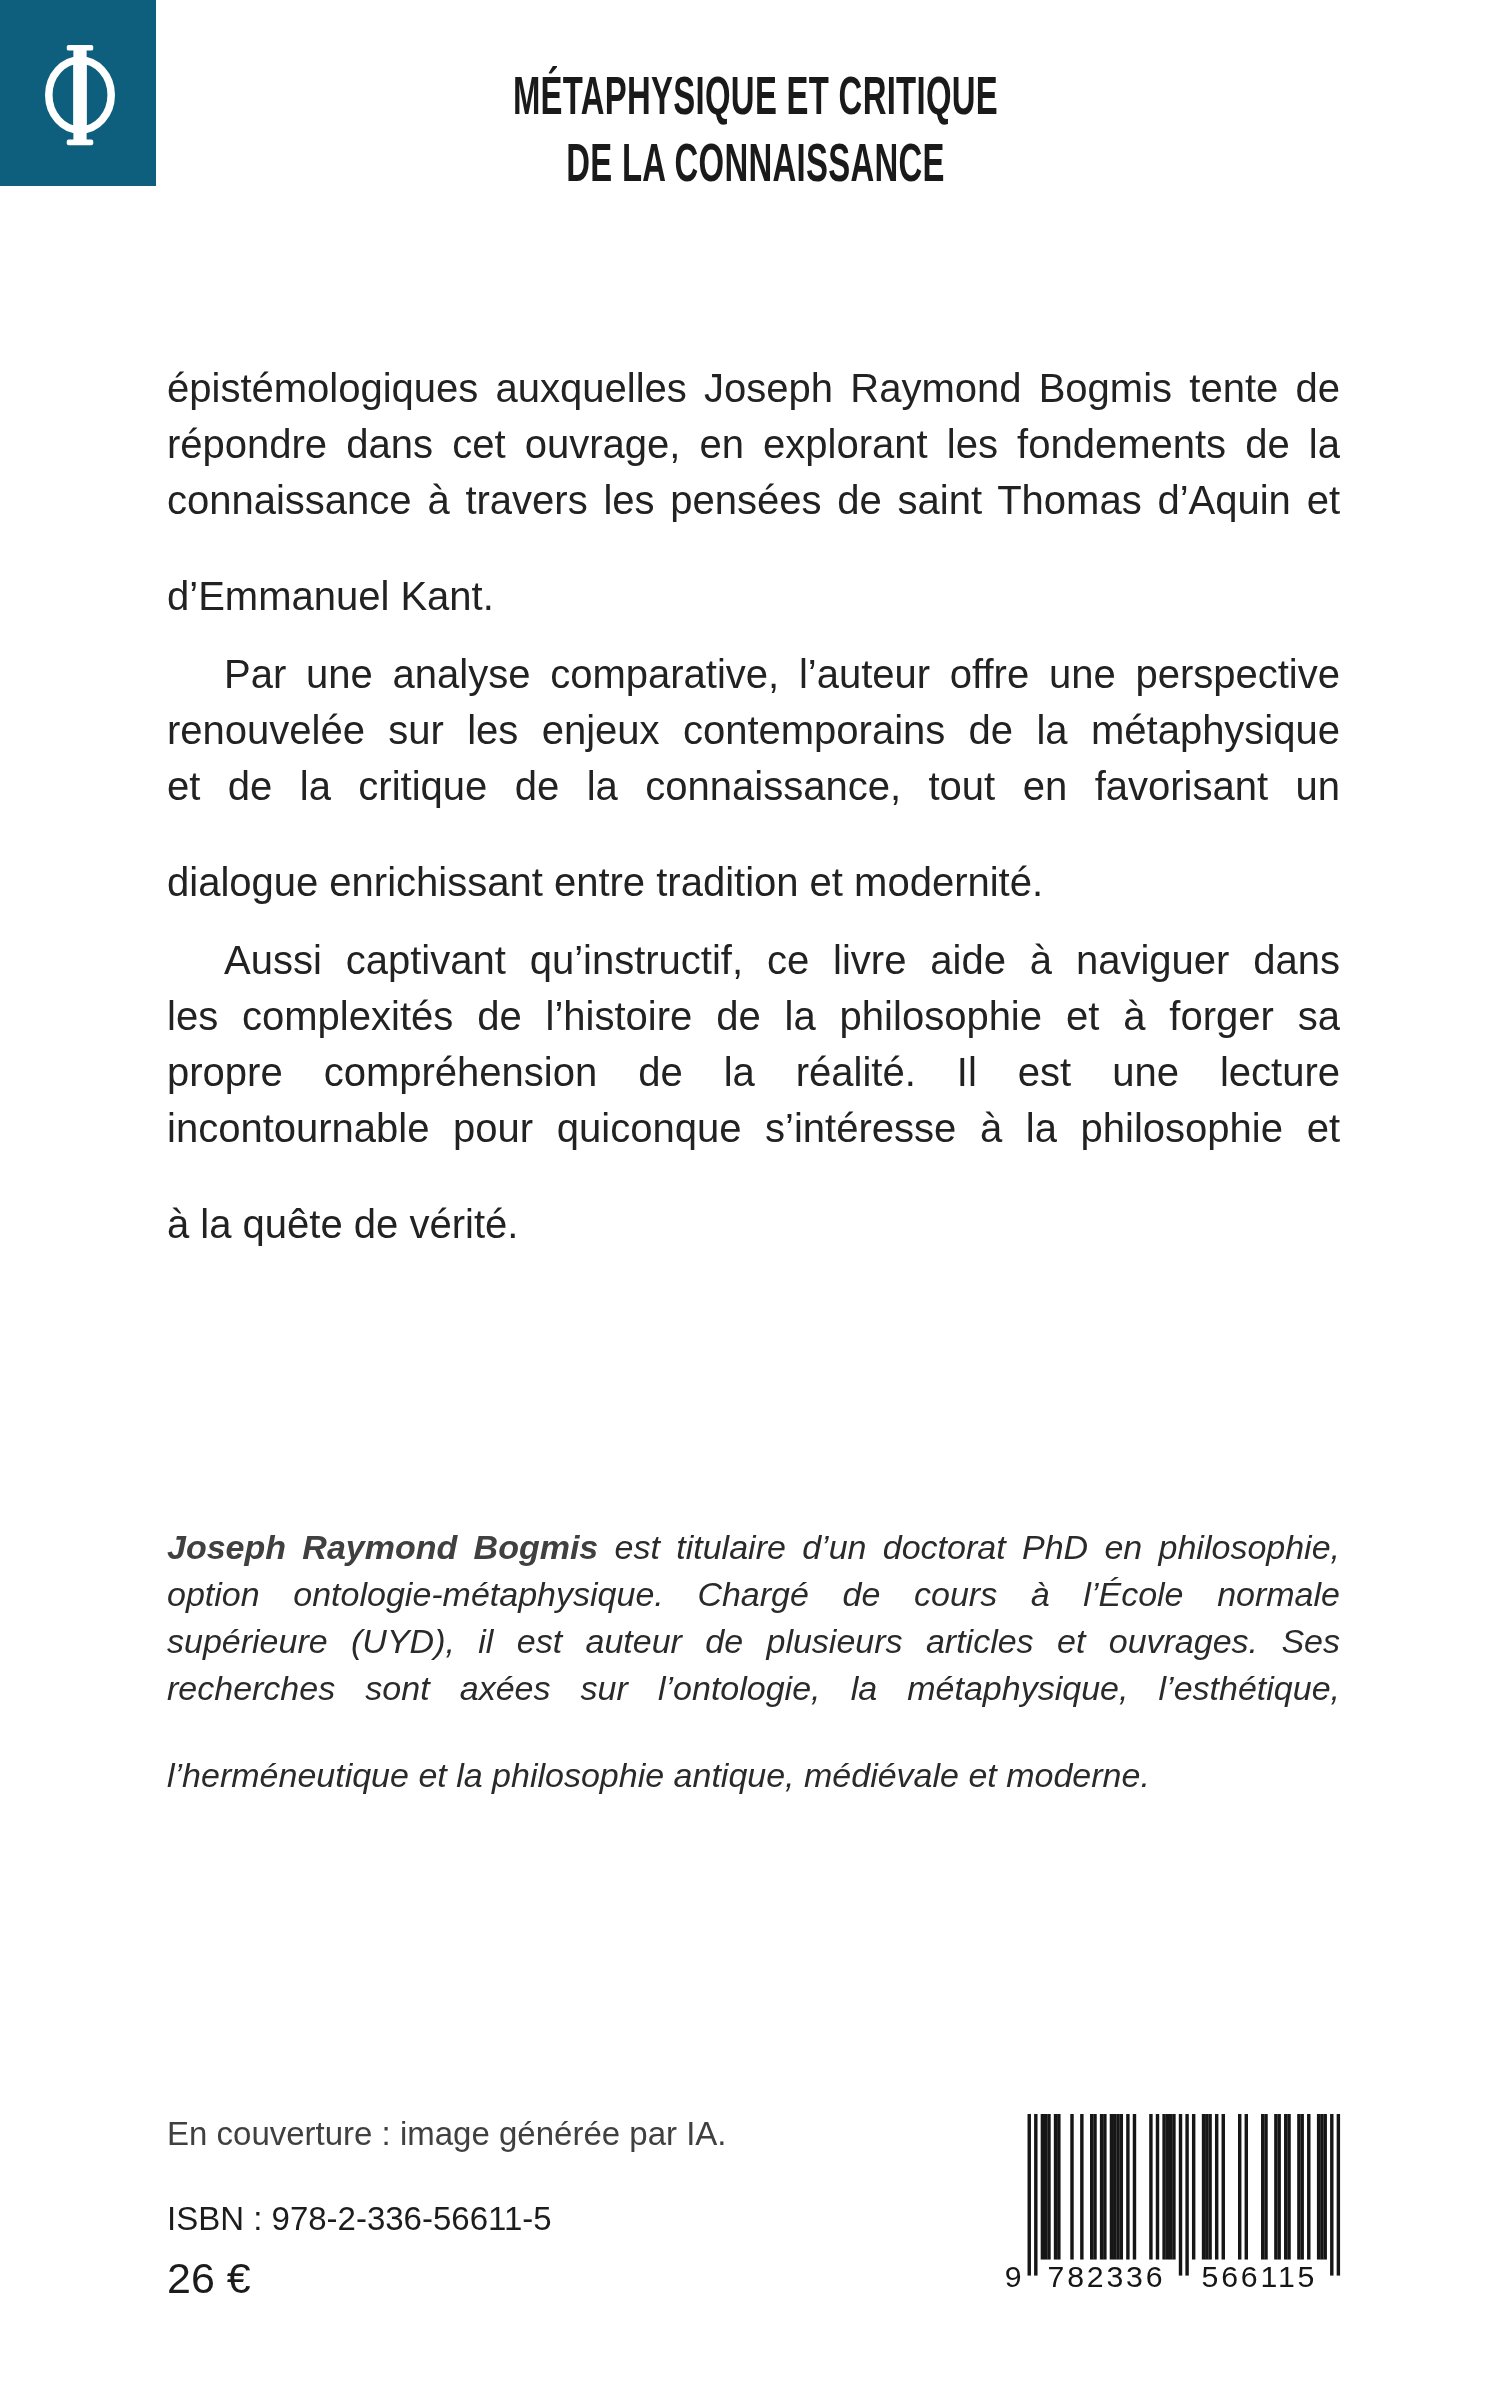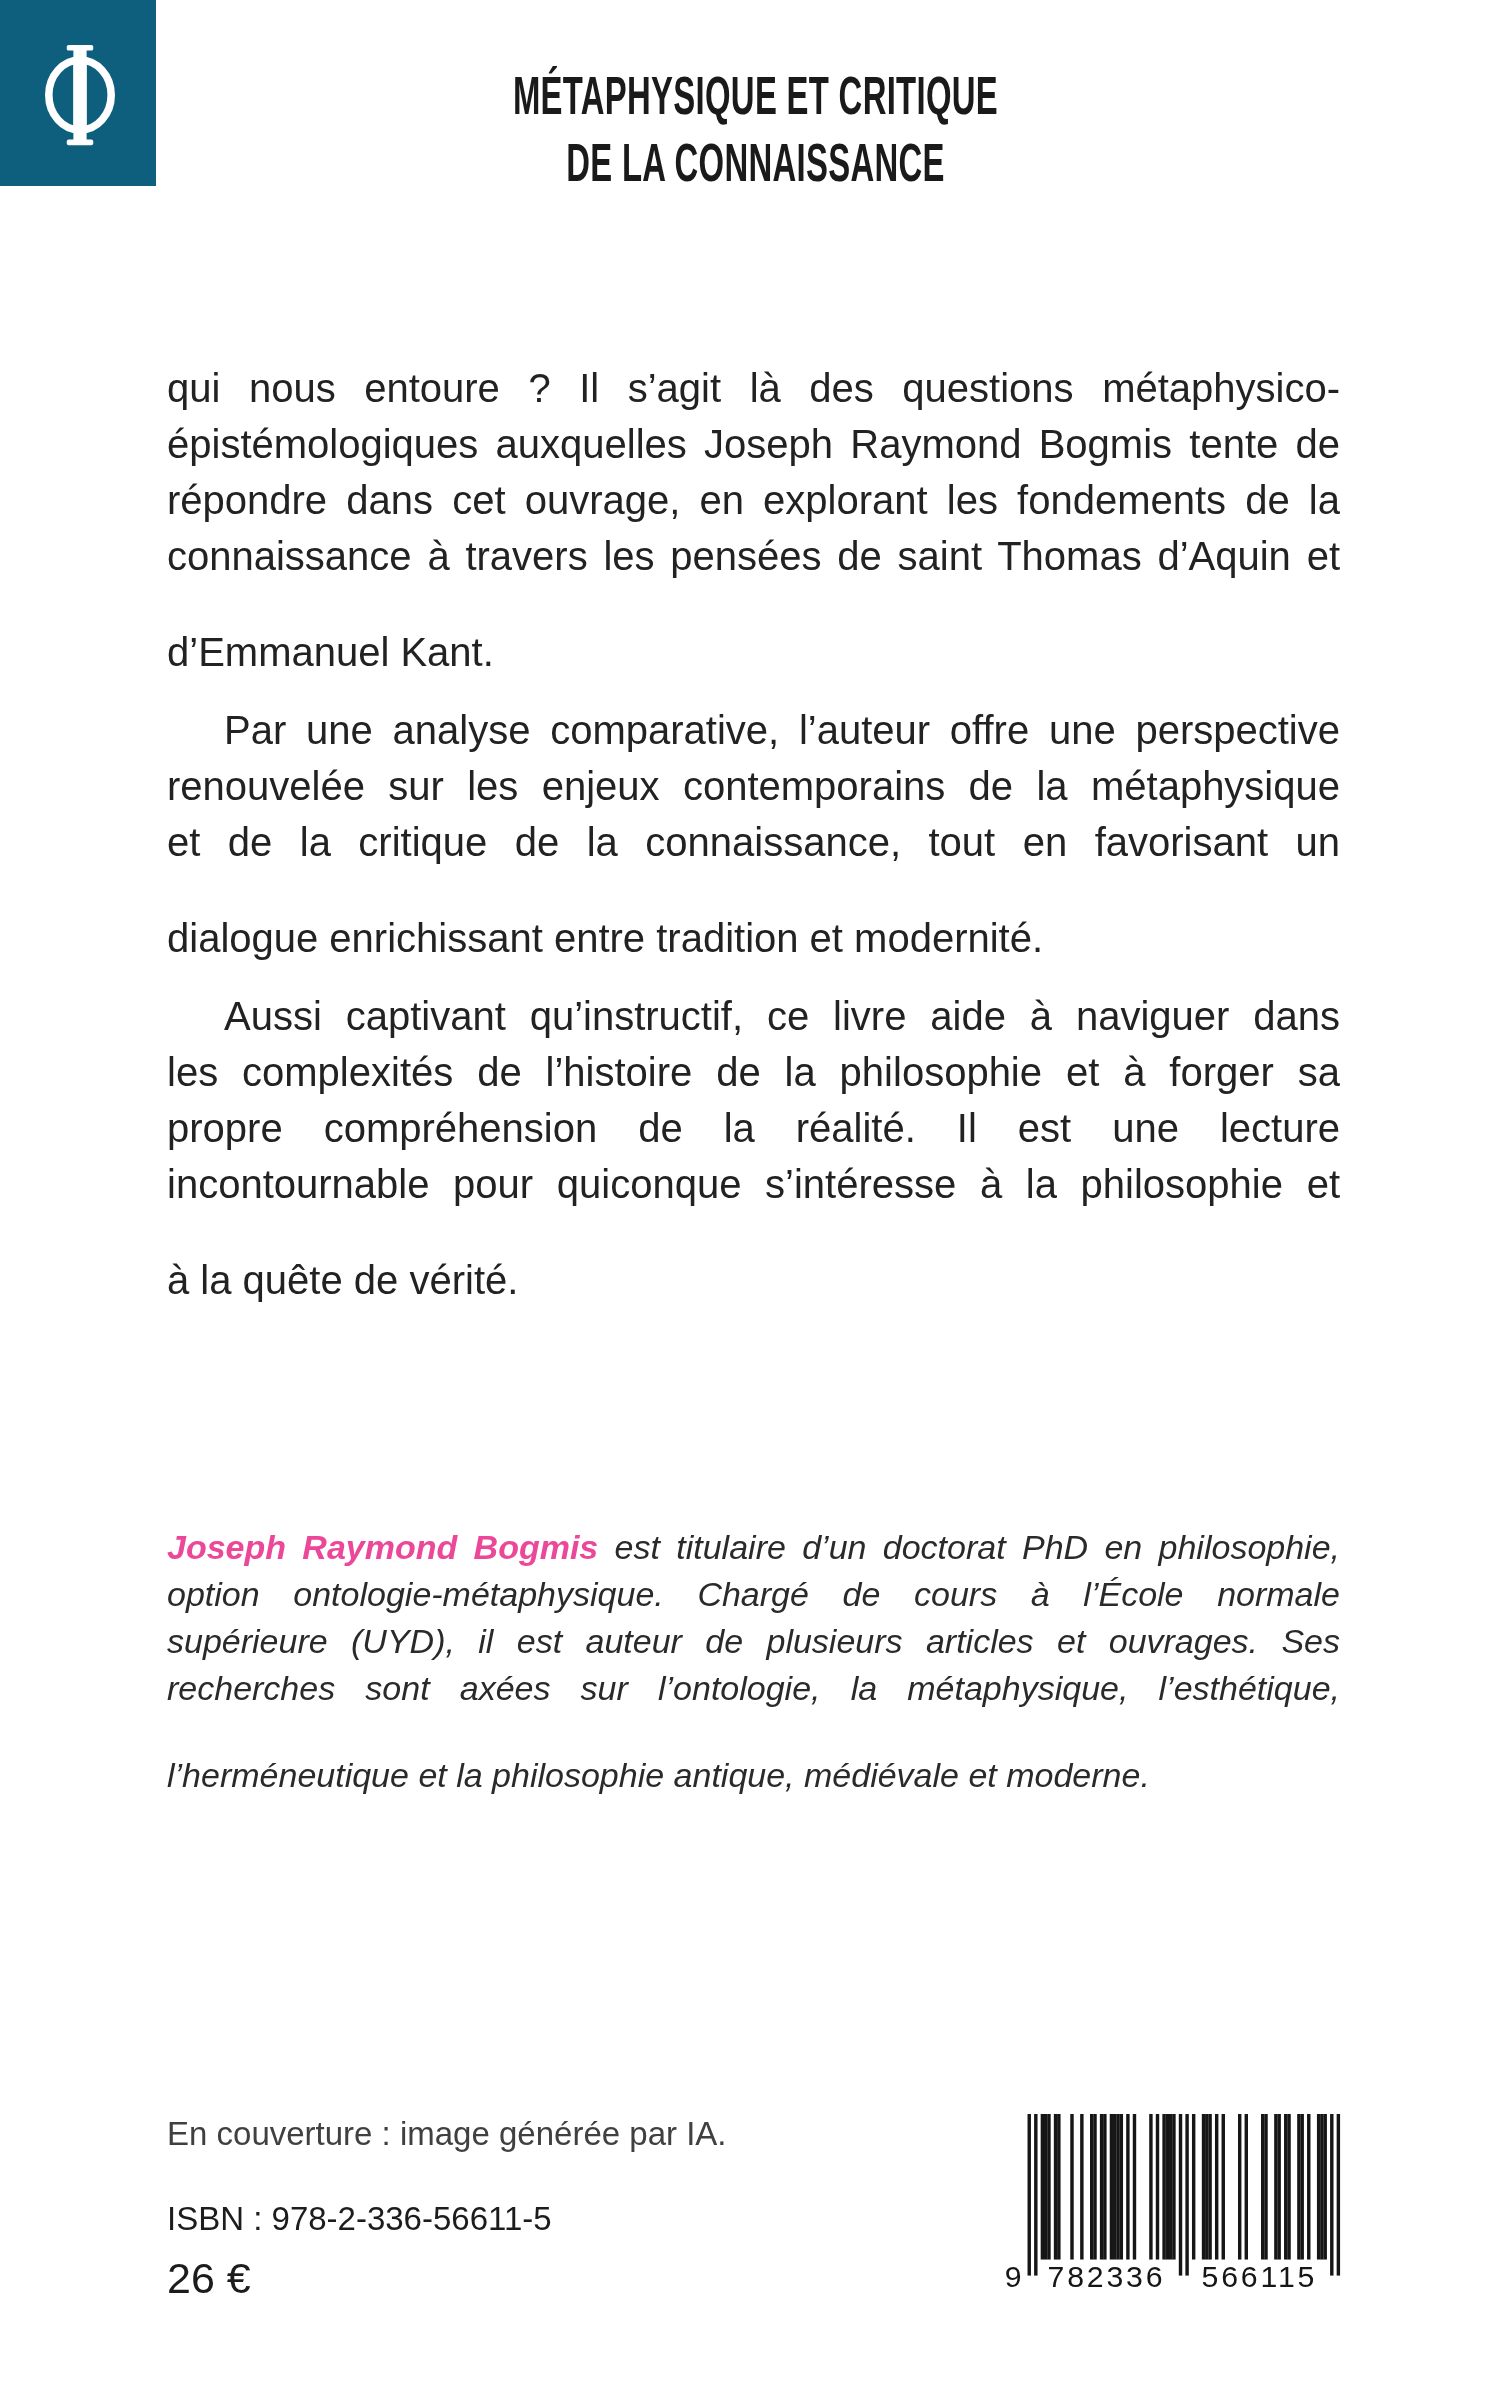--- a/index.html
+++ b/index.html
@@ -22,21 +22,21 @@
            font-size: 40px; line-height: 56px; font-weight: normal; color: #222; }
   .para { margin: 0 0 22px 0; }
   .line { display: block; height: 56px; white-space: nowrap; text-align: justify;
           text-align-last: justify; overflow: visible; }
   .line.last { text-align: left; text-align-last: left; margin-top: 40px; }
   .line.indent { padding-left: 57px; }
 
   .bio { position: absolute; left: 167px; width: 1173px; top: 1524px;
          font-size: 34px; line-height: 47px; font-style: italic; color: #2a2a2a; }
   .bio .line { height: 47px; }
-  .bio .author { font-weight: bold; color: #ec4899; }
+  .bio .author { font-weight: bold; color: #404040; }
 
   .credit { position: absolute; left: 167px; top: 2115px; font-size: 33px; color: #404040; }
   .isbn   { position: absolute; left: 167px; top: 2200px; font-size: 33px; color: #1c1c1c; }
   .price  { position: absolute; left: 167px; top: 2254px; font-size: 43px; color: #1c1c1c; }
 
   .barcode { position: absolute; left: 999px; top: 2114px; width: 350px; height: 189px; }
   .barcode svg { display: block; }
 </style>
 </head>
 <body>
@@ -51,21 +51,20 @@
   </svg>
 </div>
 
 <div class="title">
   <div class="title-line l1">MÉTAPHYSIQUE ET CRITIQUE</div>
   <div class="title-line l2">DE LA CONNAISSANCE</div>
 </div>
 
 <div class="blurb">
   <div class="para">
-    <span class="line">qui nous entoure ? Il s’agit là des questions métaphysico-</span>
     <span class="line">épistémologiques auxquelles Joseph Raymond Bogmis tente de</span>
     <span class="line">répondre dans cet ouvrage, en explorant les fondements de la</span>
     <span class="line">connaissance à travers les pensées de saint Thomas d’Aquin et</span>
     <span class="line last">d’Emmanuel Kant.</span>
   </div>
   <div class="para">
     <span class="line indent">Par une analyse comparative, l’auteur offre une perspective</span>
     <span class="line">renouvelée sur les enjeux contemporains de la métaphysique</span>
     <span class="line">et de la critique de la connaissance, tout en favorisant un</span>
     <span class="line last">dialogue enrichissant entre tradition et modernité.</span>

